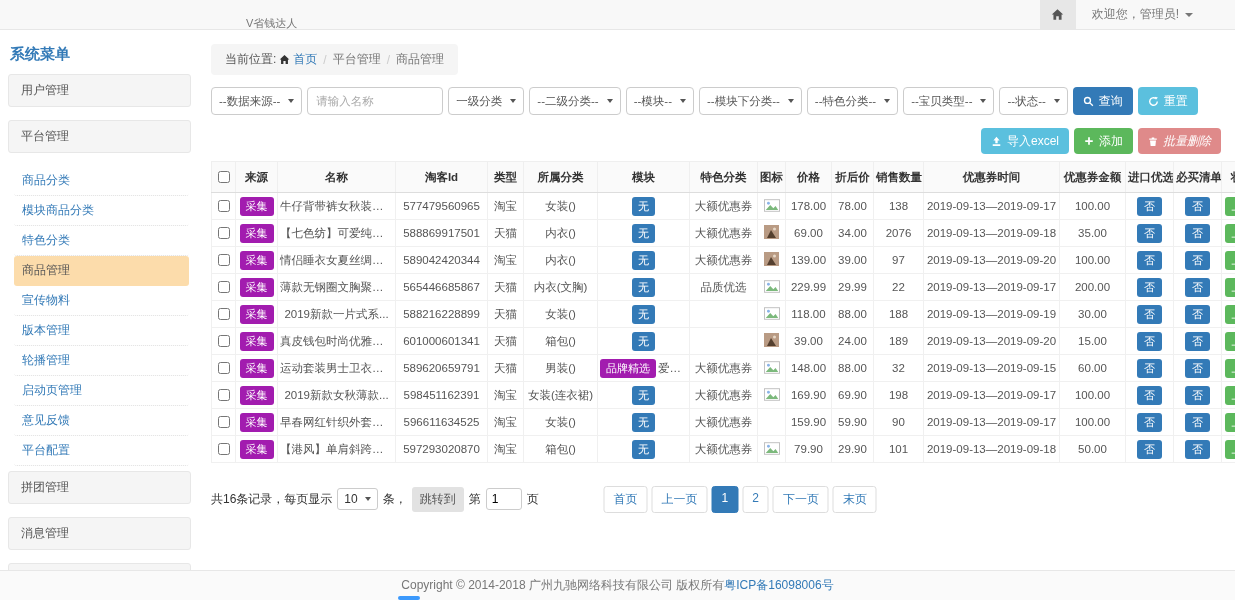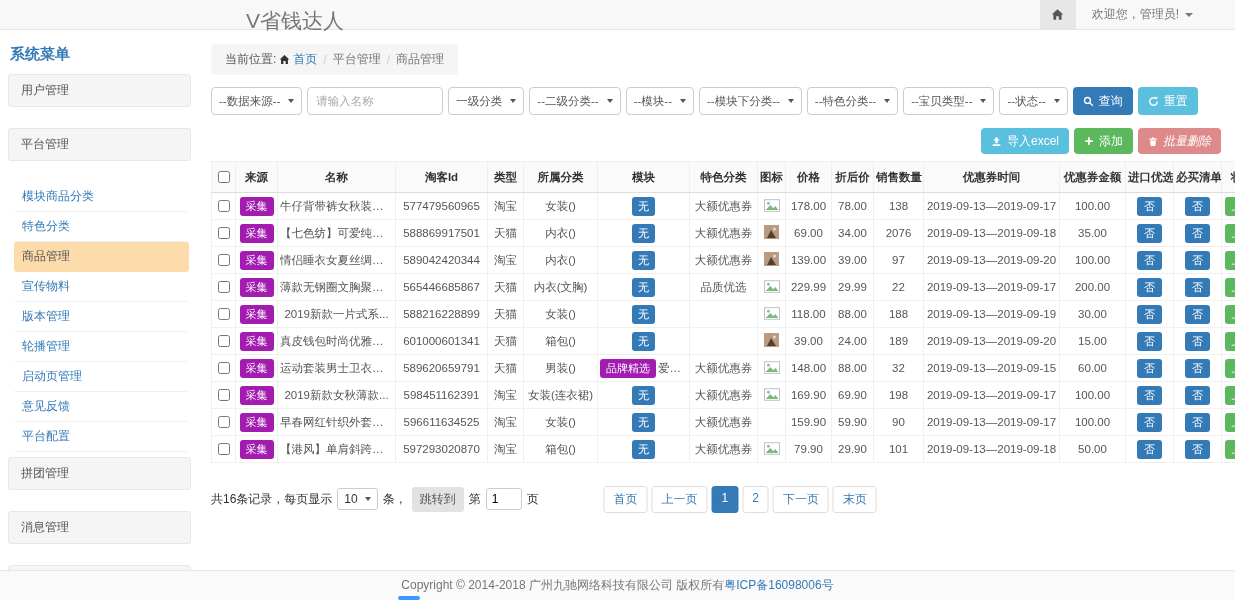--- a/index.html
+++ b/index.html
@@ -4,30 +4,30 @@
 <style>
   * { box-sizing: border-box; }
   html,body { margin:0; padding:0; }
   body {
     width:1235px; height:600px; overflow:hidden;
     font-family:"Liberation Sans","DejaVu Sans",sans-serif;
     font-size:12px; color:#333; background:#fff;
   }
   
   .topbar { position:relative; height:30px; background:#f8f8f8; border-bottom:1px solid #e7e7e7; }
-  .topbar-title { position:absolute; left:246px; top:7px; color:#777; font-size:21px; }
+  .topbar-title { position:absolute; left:246px; top:16px; color:#777; font-size:11px; }
   .topbar-right { position:absolute; right:0; top:0; height:29px; display:flex; align-items:center; }
   .home-btn { width:36px; height:29px; background:#e7e7e7; display:flex; align-items:center; justify-content:center; cursor:pointer; }
   .welcome { padding:0 42px 0 16px; color:#777; display:flex; align-items:center; gap:6px; cursor:pointer; }
   .caret-down { width:0; height:0; border-left:4px solid transparent; border-right:4px solid transparent; border-top:4px solid #777; display:inline-block; }
   
   .layout { display:flex; height:540px; overflow:hidden; }
   .sidebar { flex:none; width:183px; margin-left:8px; padding-top:6px; overflow:hidden; }
   .side-title { color:#337ab7; font-weight:bold; font-size:15px; padding:9px 2px 10px 2px; }
-  .side-section { background:#f5f5f5; border:1px solid #e7e7e7; border-radius:3px; padding:7px 12px; margin-bottom:21px; color:#555; cursor:pointer; }
+  .side-section { background:#f5f5f5; border:1px solid #e7e7e7; border-radius:3px; padding:7px 12px; margin-bottom:13px; color:#555; cursor:pointer; }
   .side-panel { padding:0 2px 5px 6px; }
   .side-item { padding:6px 8px; border-bottom:1px dotted #e0e0e0; color:#337ab7; border-radius:3px; cursor:pointer; }
   .side-item.active { background:#fcdcab; color:#555; border-bottom-color:transparent; }
   .content { flex:1; min-width:0; margin:14px 14px 0 20px; }
   
   .breadcrumb { display:inline-flex; align-items:center; gap:3px; background:#f5f5f5; border-radius:4px; padding:7px 14px; color:#555; }
   .crumb-home { color:#337ab7; cursor:pointer; }
   .crumb { color:#777; }
   .sep { color:#ccc; margin:0 3px; }
   .sep::before { content:"/"; }
@@ -96,20 +96,21 @@
 </div>
 
 <div class="layout">
 
   <div class="sidebar">
     <div class="side-title">系统菜单</div>
     <div id="sidebar-sections">
         <div class="side-section">用户管理</div>
         <div class="side-section">平台管理</div>
         <div class="side-panel">
+          <div class="side-item">商品分类</div>
           <div class="side-item">模块商品分类</div>
           <div class="side-item">特色分类</div>
           <div class="side-item active">商品管理</div>
           <div class="side-item">宣传物料</div>
           <div class="side-item">版本管理</div>
           <div class="side-item">轮播管理</div>
           <div class="side-item">启动页管理</div>
           <div class="side-item">意见反馈</div>
           <div class="side-item">平台配置</div>
         </div>

